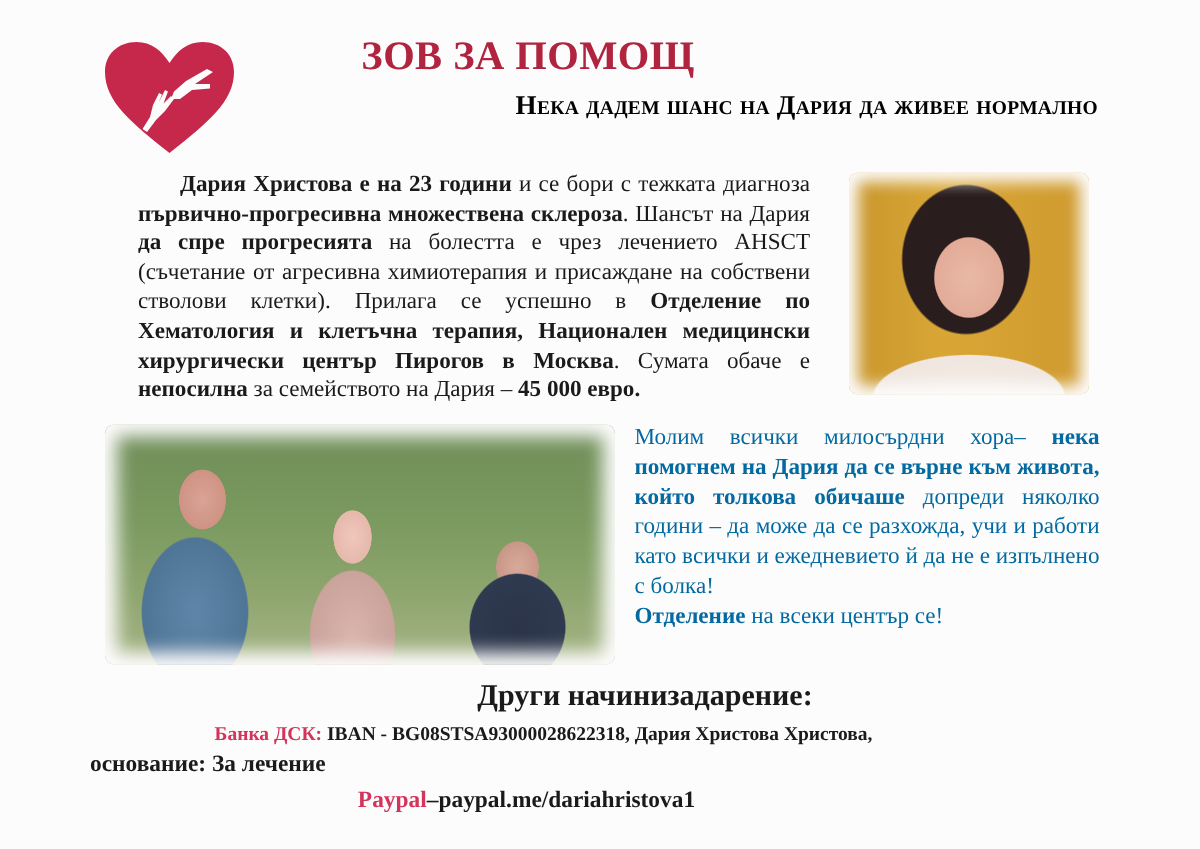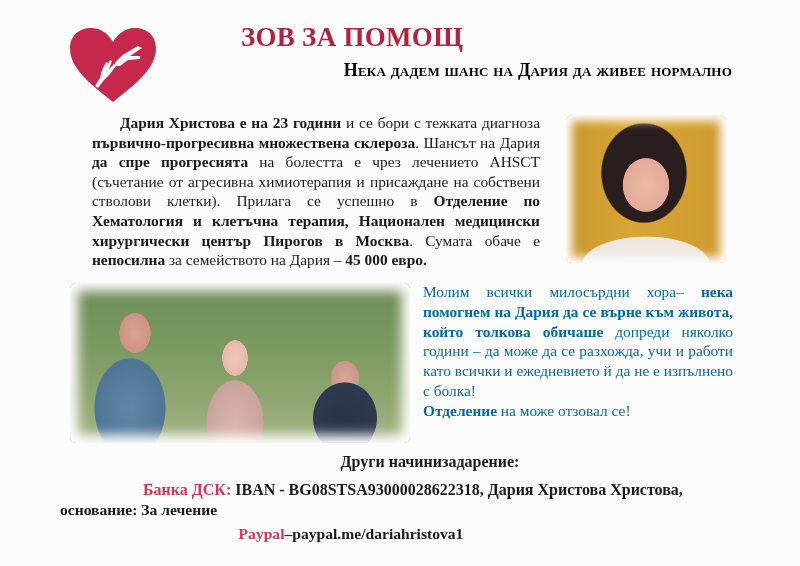--- a/index.html
+++ b/index.html
@@ -52,26 +52,26 @@
     box-shadow: 0 0 12px 8px #fdfcfc inset;
   }
   .appeal {
     position: absolute; left: 423px; top: 282px; width: 310px;
     font-size: 15.4px; line-height: 19.8px; text-align: justify;
     color: #0369a1;
   }
   .appeal b { font-weight: bold; }
   .donate-heading {
     position: absolute; left: 0; width: 800px; top: 453px;
-    text-align: center; font-size: 16px; font-weight: bold; color: #1a1a1a;
+    text-align: center; font-size: 20px; font-weight: bold; color: #1a1a1a;
     padding-left: 60px; box-sizing: border-box;
   }
   .bank-line {
     position: absolute; left: 143px; top: 481px; width: 620px;
-    font-size: 16px; font-weight: bold; color: #1a1a1a;
+    font-size: 13px; font-weight: bold; color: #1a1a1a;
   }
   .bank-line .label { color: #d3345b; }
   .basis-line {
     position: absolute; left: 0; width: 800px; top: 501px;
     text-align: left; font-size: 15.6px; font-weight: bold;
     padding-left: 60px; box-sizing: border-box;
   }
   .paypal-line {
     position: absolute; left: 0; width: 642px; top: 525px;
     text-align: center; font-size: 15.6px; font-weight: bold;
@@ -94,21 +94,21 @@
 <div class="subtitle">Нека дадем шанс на Дария да живее нормално</div>
 
 <div class="intro">
   <b>Дария Христова е на 23 години</b><span> и се бори с тежката диагноза </span><b>първично-прогресивна множествена склероза</b><span>. Шансът на Дария </span><b>да спре прогресията</b><span> на болестта е чрез лечението AHSCT (съчетание от агресивна химиотерапия и присаждане на собствени стволови клетки). Прилага се успешно в </span><b>Отделение по Хематология и клетъчна терапия, Национален медицински хирургически център Пирогов в Москва</b><span>. Сумата обаче е </span><b>непосилна</b><span> за семейството на Дария – </span><b>45 000 евро.</b>
 </div>
 
 <div class="photo-portrait"></div>
 <div class="photo-family"></div>
 
 <div class="appeal">
-  <span>Молим всички милосърдни хора– </span><b>нека помогнем на Дария да се върне към живота, който толкова обичаше</b><span> допреди няколко години – да може да се разхожда, учи и работи като всички и ежедневието й да не е изпълнено с болка!</span><br><b>Отделение</b><span> на може отзовал се!</span>
+  <span>Молим всички милосърдни хора– </span><b>нека помогнем на Дария да се върне към живота, който толкова обичаше</b><span> допреди няколко години – да може да се разхожда, учи и работи като всички и ежедневието й да не е изпълнено с болка!</span><br><b>Отделение</b><span> на всеки център се!</span>
 </div>
 
 <div class="donate-heading">Други начинизадарение:</div>
 <div class="bank-line">
   <span class="label">Банка ДСК:</span><span> IBAN - BG08STSA93000028622318, Дария Христова Христова,</span>
 </div>
 <div class="basis-line">основание: За лечение</div>
 <div class="paypal-line">
   <span class="label">Paypal</span><span>–paypal.me/dariahristova1</span>
 </div>

